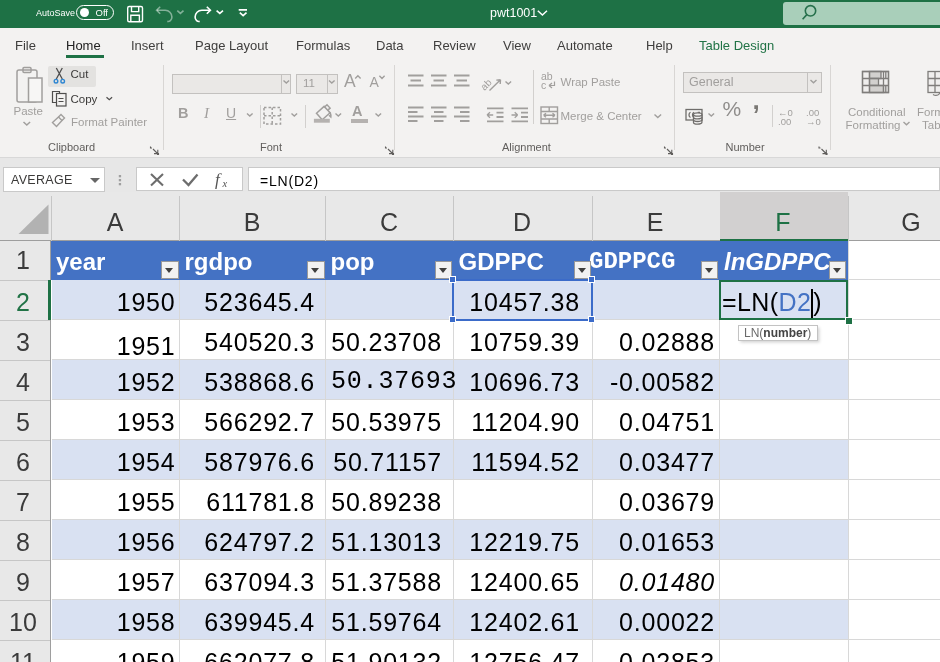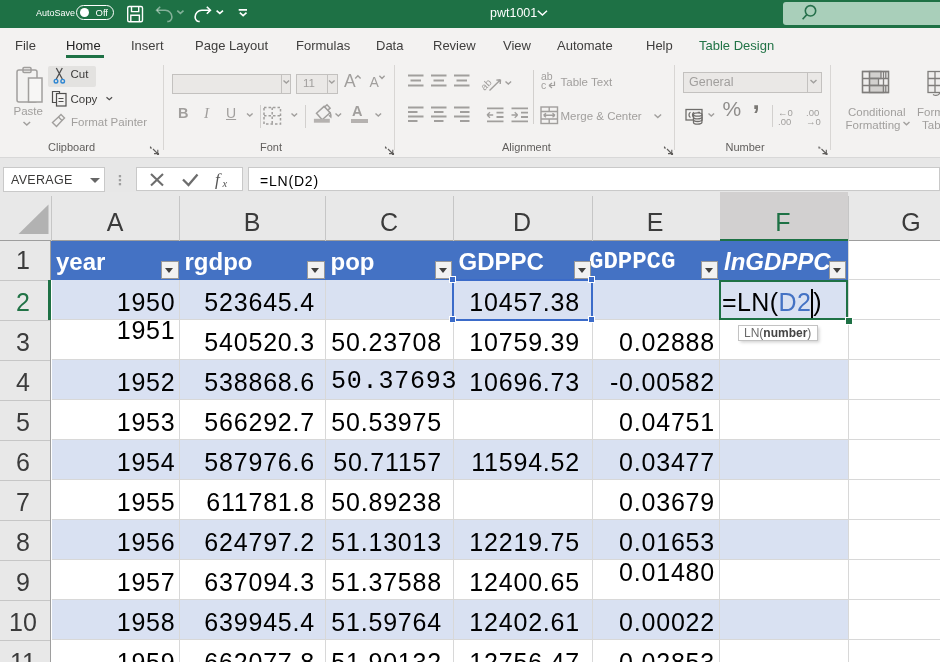--- a/index.html
+++ b/index.html
@@ -119,21 +119,21 @@
     <div class="rtx" style="left:369.5px;top:13px;font-size:14px;line-height:15px;">A</div>
     <div class="rtx" style="left:178px;top:44.5px;font-size:14.5px;font-weight:700;">B</div>
     <div class="rtx" style="left:204px;top:44.5px;font-size:15px;font-family:'Liberation Serif',serif;font-style:italic;">I</div>
     <div class="rtx" style="left:226px;top:44.5px;font-size:14px;text-decoration:underline;">U</div>
     <div class="idiv" style="left:259.5px;top:43px;height:23px;"></div>
     <div class="idiv" style="left:304.5px;top:43px;height:23px;"></div>
     <div class="rtx" style="left:352px;top:42.5px;font-size:14.5px;font-weight:700;">A</div>
     <div class="abs" style="left:350.5px;top:57px;width:17.5px;height:4px;background:#b5b2b0;"></div>
     <div class="glabel" style="left:260px;">Font</div>
     <div class="idiv" style="left:533px;top:8px;height:54px;"></div>
-    <div class="rtx" style="left:560.5px;top:14px;">Table Text</div>
+    <div class="rtx" style="left:560.5px;top:14px;">Wrap Paste</div>
     <div class="rtx" style="left:560.5px;top:47.5px;">Merge &amp; Center</div>
     <div class="glabel" style="left:502px;">Alignment</div>
     <div class="combo" style="left:683px;top:9.5px;width:139px;height:21.5px;"></div>
     <div class="cdiv" style="left:806.5px;top:9.5px;height:21.5px;"></div>
     <div class="rtx" style="left:689px;top:13.5px;font-size:12.5px;">General</div>
     <div class="rtx" style="left:722.5px;top:39.5px;font-size:21px;color:#8f8d8b;">%</div>
     <div class="rtx" style="left:752.5px;top:32px;font-size:26px;font-weight:700;color:#7a7874;">,</div>
     <div class="idiv" style="left:772px;top:43px;height:22px;"></div>
     <div class="rtx" style="left:778px;top:43.5px;font-size:9.5px;">←0</div>
     <div class="rtx" style="left:778px;top:53px;font-size:9.5px;">.00</div>
@@ -322,53 +322,54 @@
     <div class="gridh" style="left:52px;top:207px;width:888px;"></div>
     <div class="gridh" style="left:52px;top:247px;width:888px;"></div>
     <div class="gridh" style="left:52px;top:287px;width:888px;"></div>
     <div class="gridh" style="left:52px;top:327px;width:888px;"></div>
     <div class="gridh" style="left:52px;top:367px;width:888px;"></div>
     <div class="gridh" style="left:52px;top:407px;width:888px;"></div>
     <div class="gridh" style="left:52px;top:447px;width:888px;"></div>
     <div class="cell" style="left:52px;top:90px;width:123.5px;">1950</div>
     <div class="cell" style="left:185px;top:90px;width:130px;">523645.4</div>
     <div class="cell" style="left:459px;top:90px;width:121px;">10457.38</div>
-    <div class="cell" style="left:52px;top:118px;width:123.5px;">1951</div>
+    <div class="cell" style="left:52px;top:134px;width:123.5px;">1951</div>
     <div class="cell" style="left:185px;top:130px;width:130px;">540520.3</div>
     <div class="cell" style="left:331px;top:130px;width:111px;">50.23708</div>
     <div class="cell" style="left:459px;top:130px;width:121px;">10759.39</div>
     <div class="cell" style="left:586px;top:130px;width:129px;">0.02888</div>
     <div class="cell" style="left:52px;top:170px;width:123.5px;">1952</div>
     <div class="cell" style="left:185px;top:170px;width:130px;">538868.6</div>
     <div class="cell" style="left:331px;top:170px;width:111px;font-family:Liberation Mono, monospace;">50.37693</div>
     <div class="cell" style="left:459px;top:170px;width:121px;text-align:right;">10696.73</div>
     <div class="cell" style="left:586px;top:170px;width:129px;">-0.00582</div>
     <div class="cell" style="left:52px;top:210px;width:123.5px;">1953</div>
     <div class="cell" style="left:185px;top:210px;width:130px;">566292.7</div>
     <div class="cell" style="left:331px;top:210px;width:111px;">50.53975</div>
+    <div class="cell" style="left:459px;top:210px;width:121px;">11204.90</div>
     <div class="cell" style="left:586px;top:210px;width:129px;">0.04751</div>
     <div class="cell" style="left:52px;top:250px;width:123.5px;">1954</div>
     <div class="cell" style="left:185px;top:250px;width:130px;">587976.6</div>
     <div class="cell" style="left:331px;top:250px;width:111px;">50.71157</div>
     <div class="cell" style="left:459px;top:250px;width:121px;">11594.52</div>
     <div class="cell" style="left:586px;top:250px;width:129px;">0.03477</div>
     <div class="cell" style="left:52px;top:290px;width:123.5px;">1955</div>
     <div class="cell" style="left:185px;top:290px;width:130px;">611781.8</div>
     <div class="cell" style="left:331px;top:290px;width:111px;">50.89238</div>
     <div class="cell" style="left:586px;top:290px;width:129px;">0.03679</div>
     <div class="cell" style="left:52px;top:330px;width:123.5px;">1956</div>
     <div class="cell" style="left:185px;top:330px;width:130px;">624797.2</div>
     <div class="cell" style="left:331px;top:330px;width:111px;">51.13013</div>
     <div class="cell" style="left:459px;top:330px;width:121px;">12219.75</div>
     <div class="cell" style="left:586px;top:330px;width:129px;">0.01653</div>
     <div class="cell" style="left:52px;top:370px;width:123.5px;">1957</div>
     <div class="cell" style="left:185px;top:370px;width:130px;">637094.3</div>
     <div class="cell" style="left:331px;top:370px;width:111px;">51.37588</div>
     <div class="cell" style="left:459px;top:370px;width:121px;">12400.65</div>
-    <div class="cell" style="left:586px;top:360px;width:129px;">0.01480</div>
+    <div class="cell" style="left:586px;top:370px;width:129px;font-style:italic;">0.01480</div>
     <div class="cell" style="left:52px;top:410px;width:123.5px;">1958</div>
     <div class="cell" style="left:185px;top:410px;width:130px;">639945.4</div>
     <div class="cell" style="left:331px;top:410px;width:111px;">51.59764</div>
     <div class="cell" style="left:459px;top:410px;width:121px;">12402.61</div>
     <div class="cell" style="left:586px;top:410px;width:129px;">0.00022</div>
     <div class="cell" style="left:52px;top:450px;width:123.5px;">1959</div>
     <div class="cell" style="left:185px;top:450px;width:130px;">662077.8</div>
     <div class="cell" style="left:331px;top:450px;width:111px;">51.90132</div>
     <div class="cell" style="left:459px;top:450px;width:121px;">12756.47</div>
     <div class="cell" style="left:586px;top:450px;width:129px;">0.02853</div>

